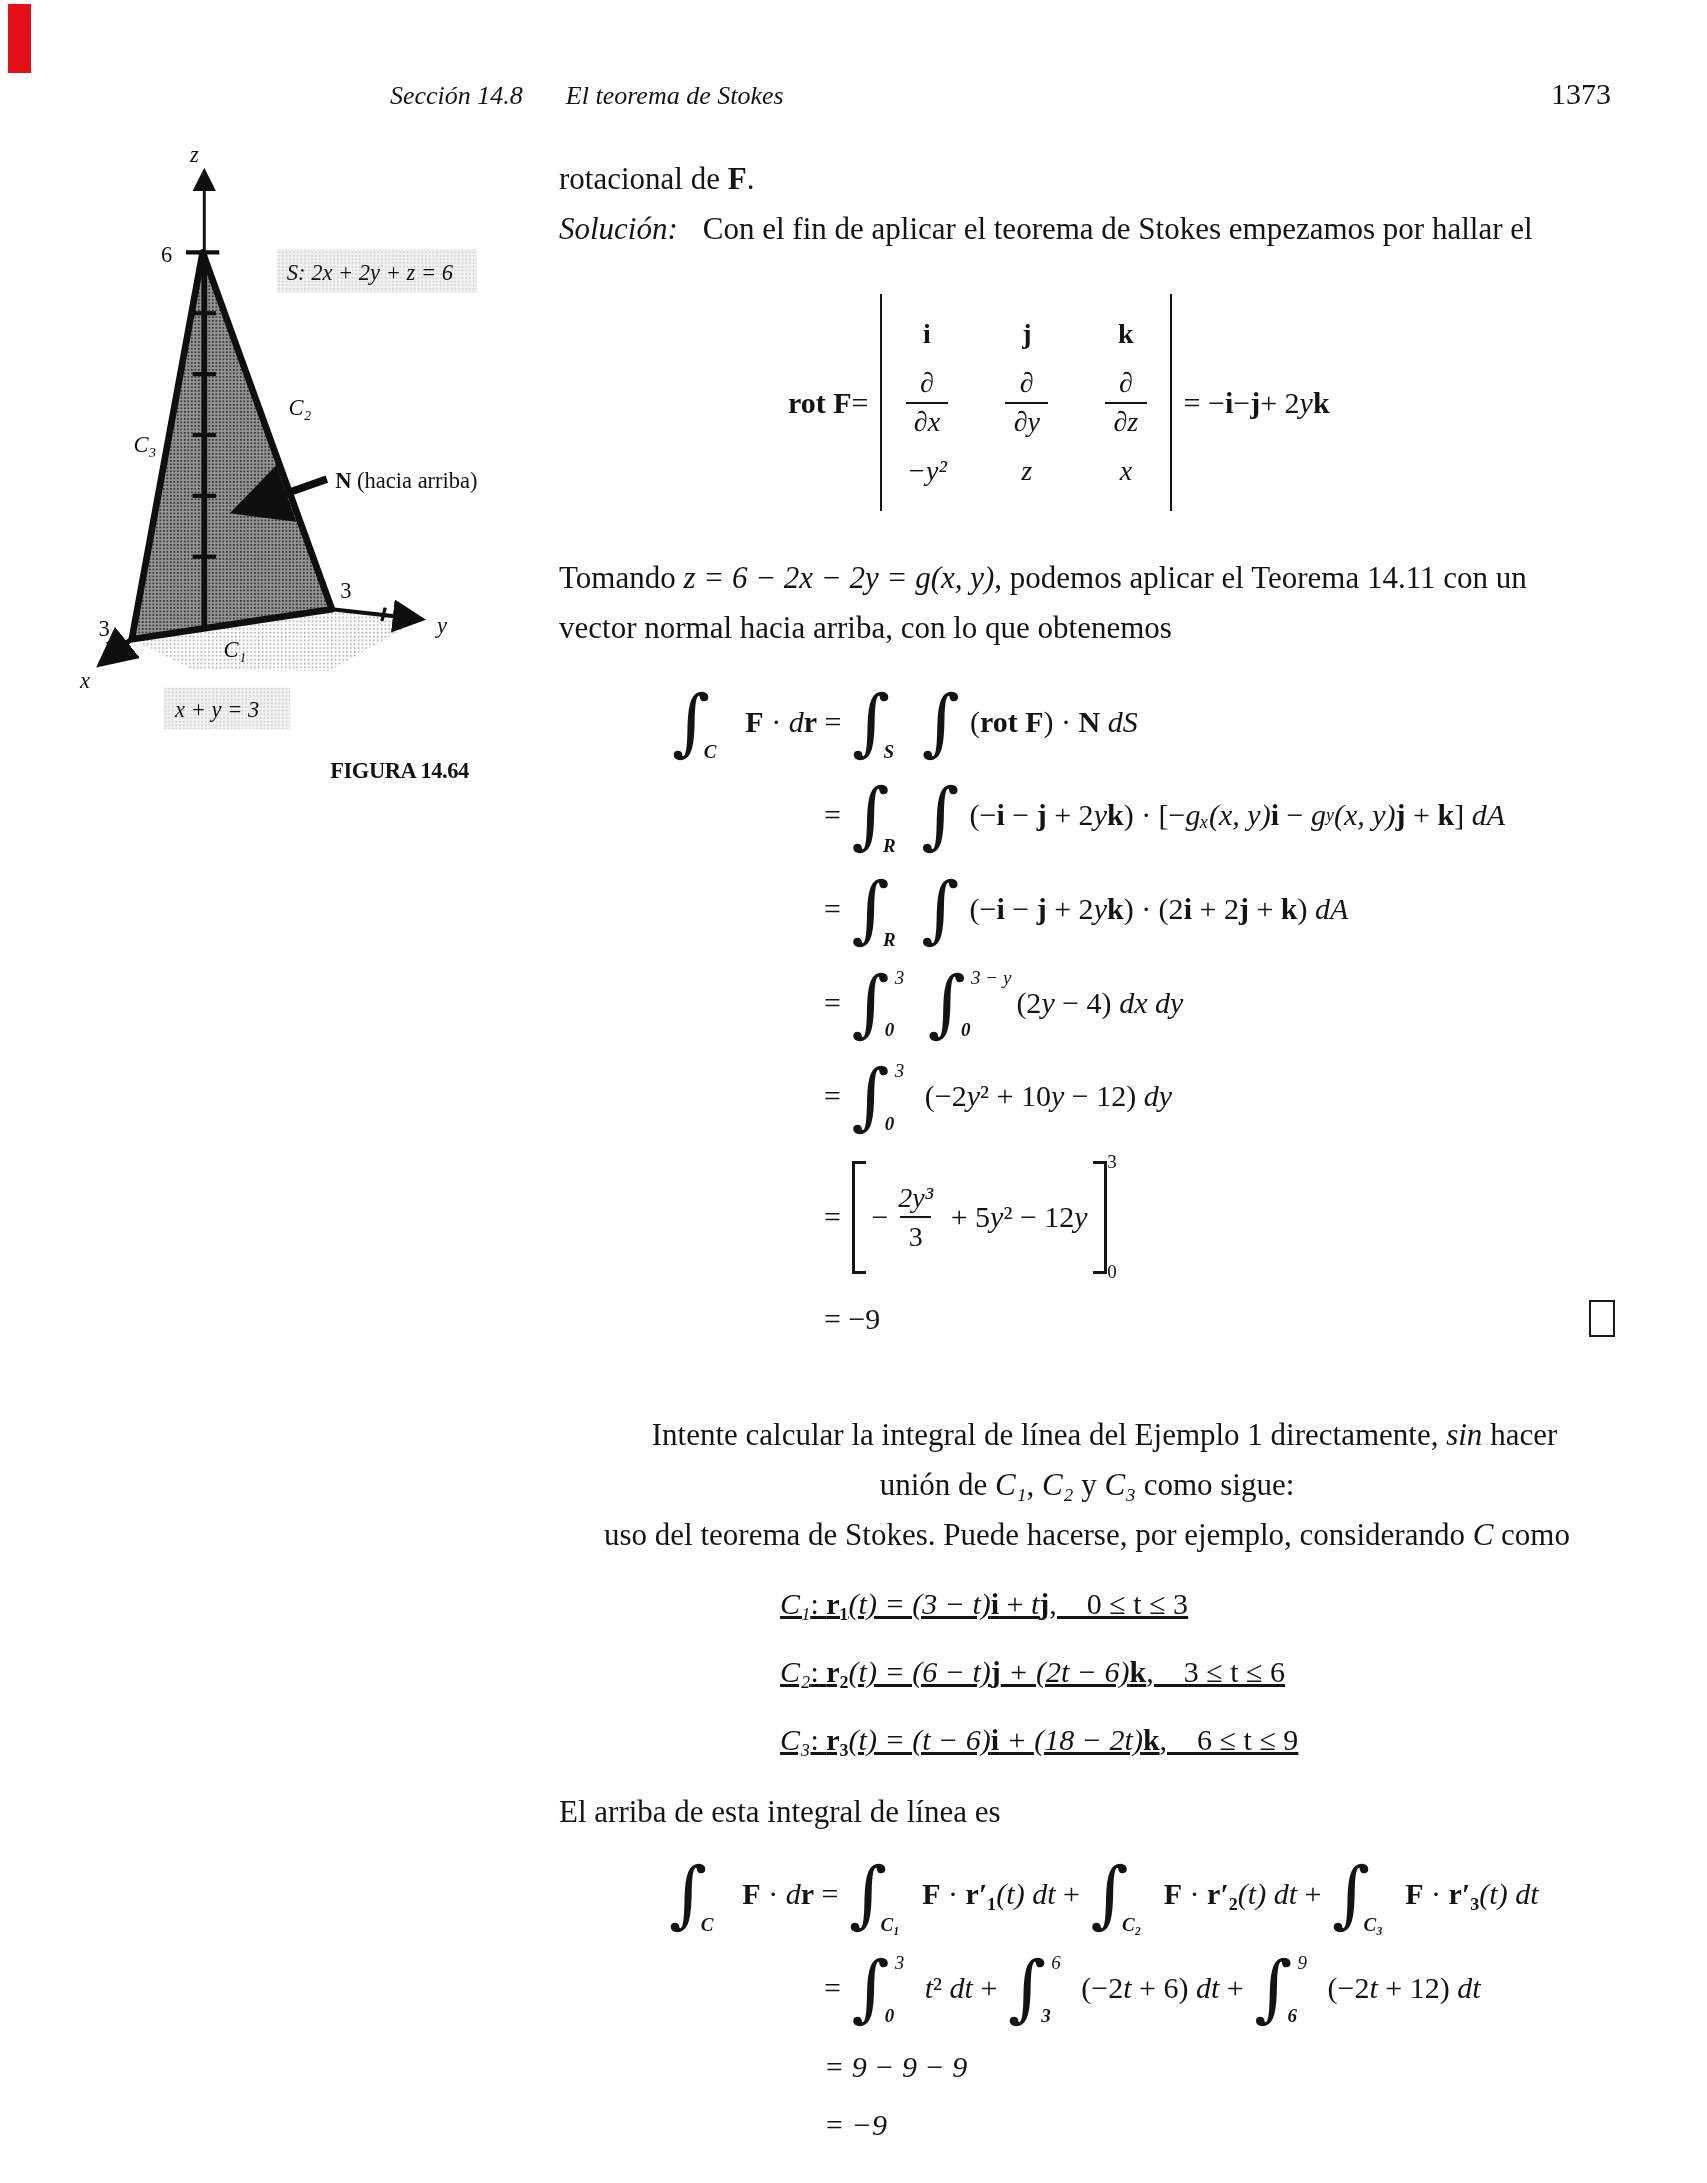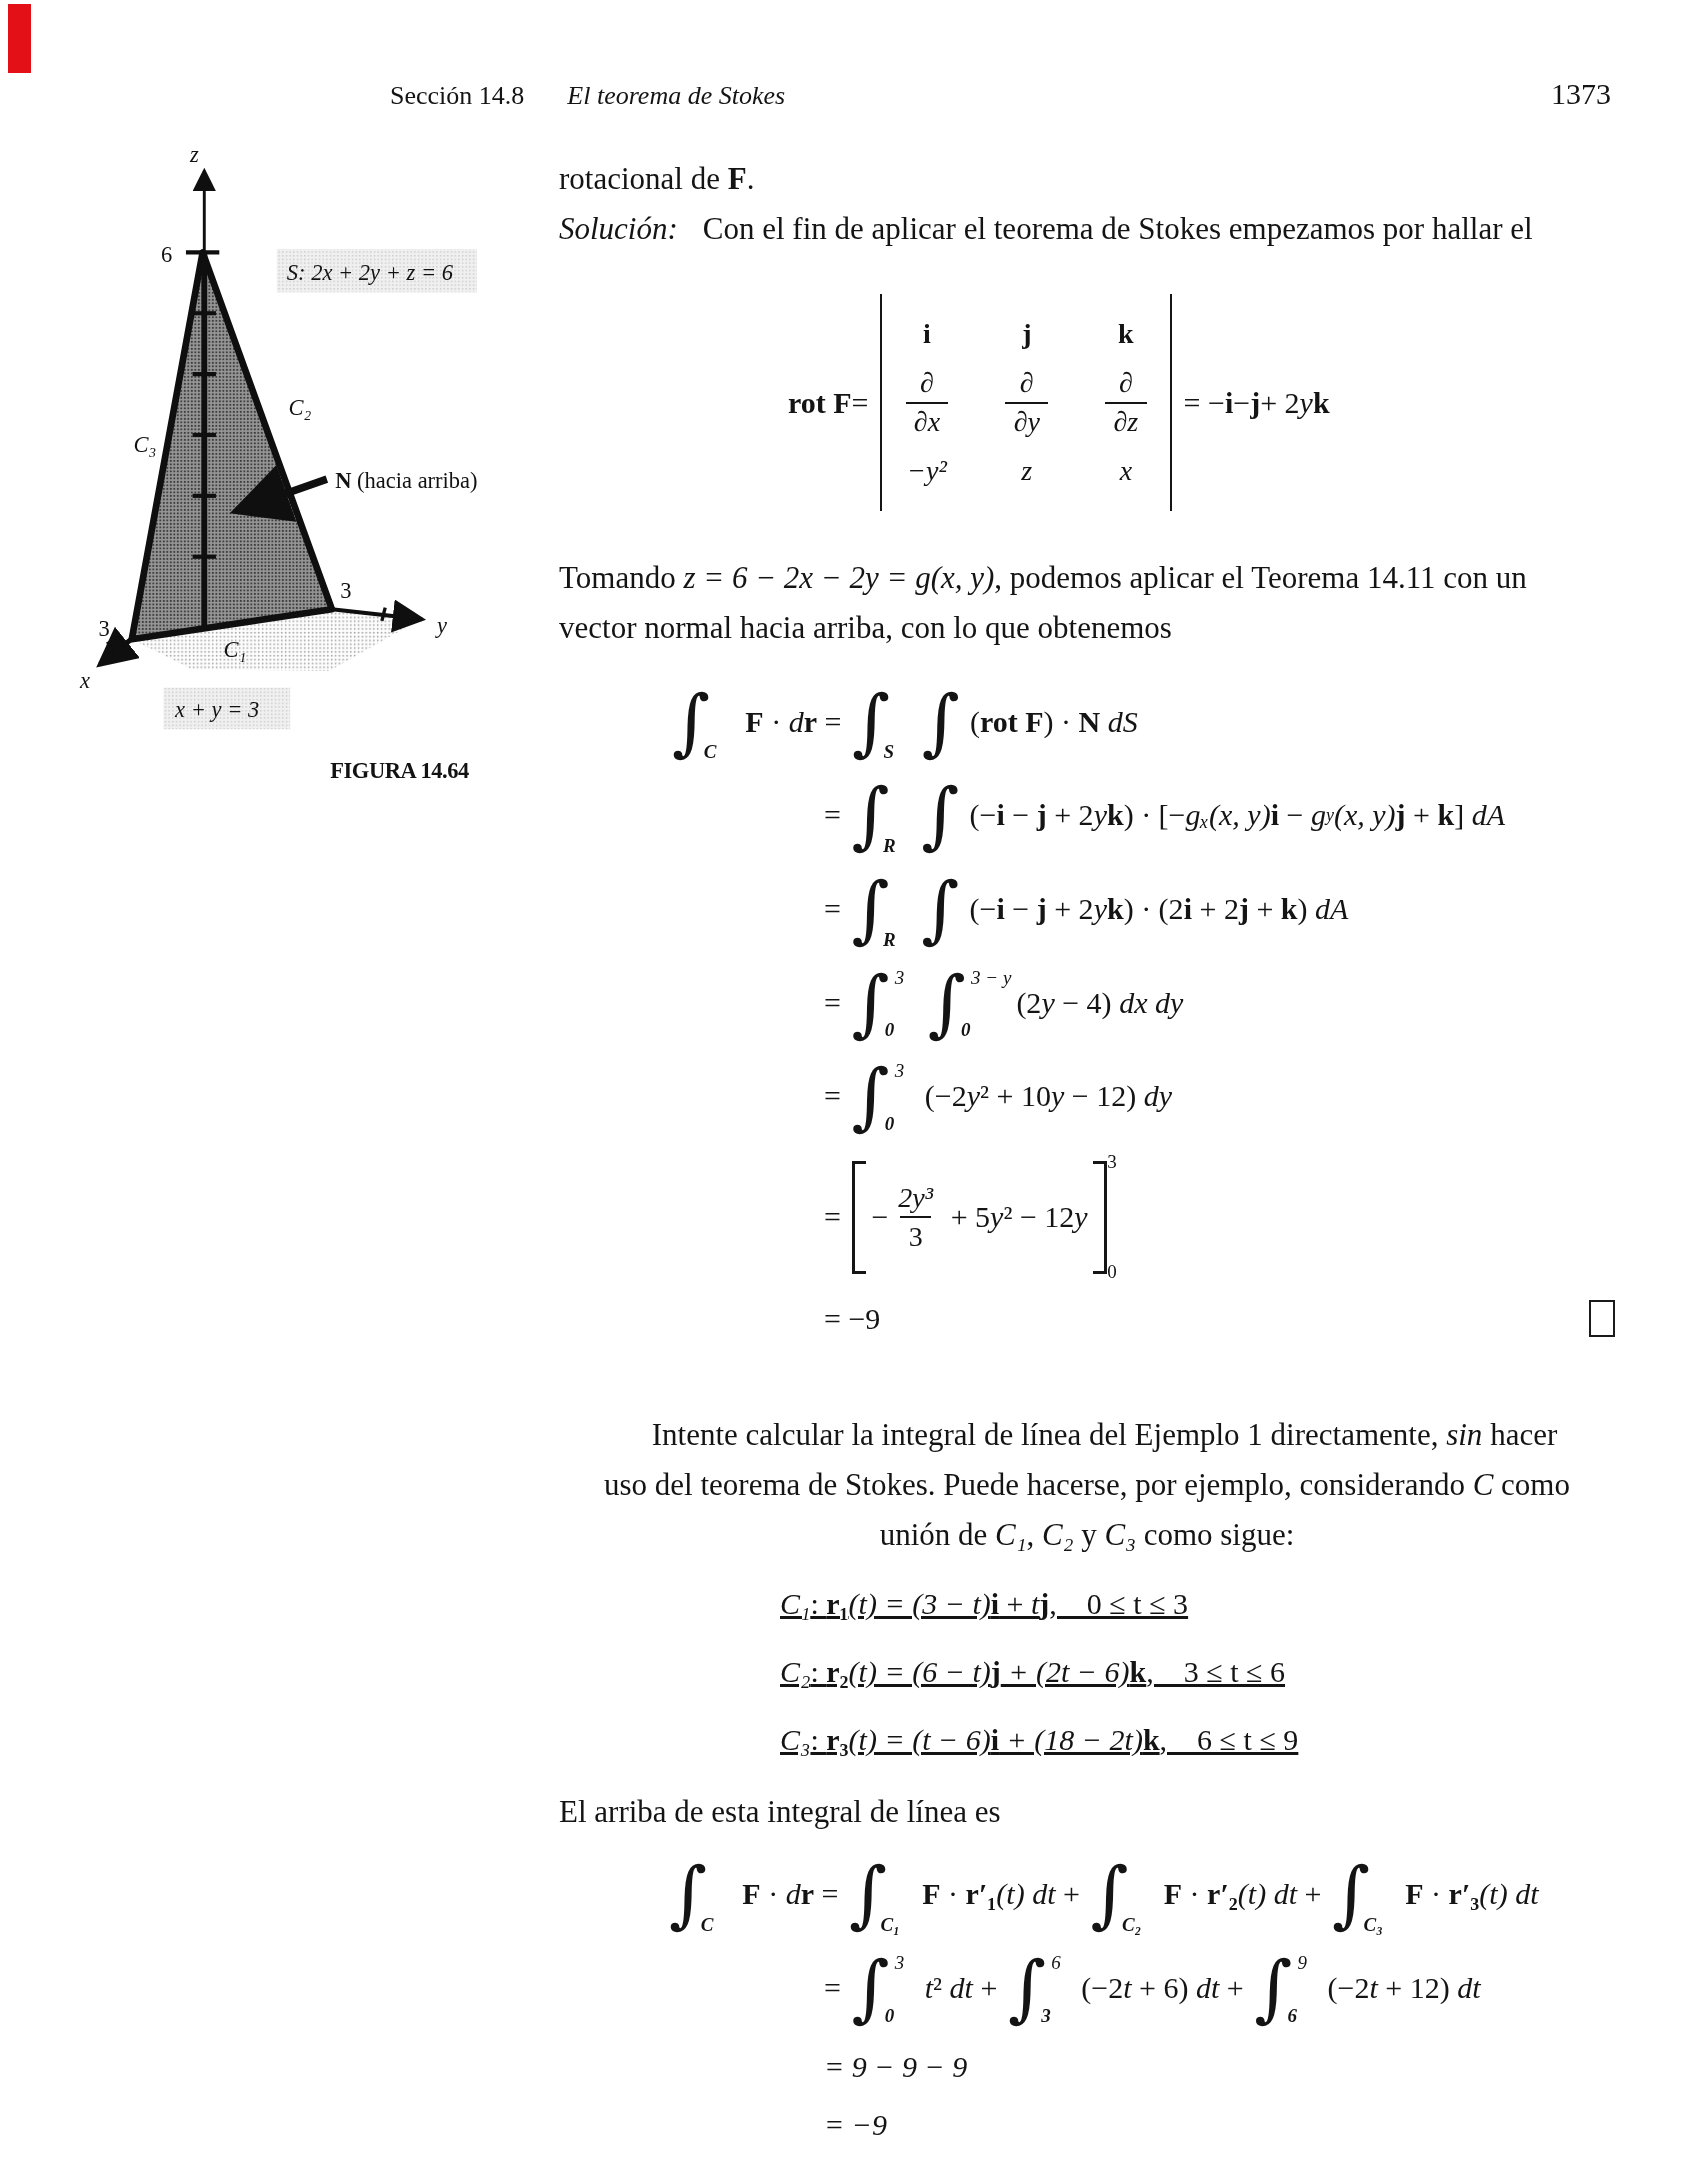--- a/index.html
+++ b/index.html
@@ -5,21 +5,21 @@
   html,body{margin:0;padding:0;}
   body{
     width:1708px;height:2183px;overflow:hidden;position:relative;
     background:#ffffff;color:#141414;
     font-family:"Liberation Serif","DejaVu Serif",serif;
   }
   .red-mark{position:absolute;left:8.3px;top:4.2px;width:22.5px;height:69px;background:#e41018;}
 
   
   .header{display:flex;align-items:baseline;padding:77px 97px 0 390px;}
-  .header .sec{font-size:26px;margin-right:43px;}
+  .header .sec{font-style:italic;font-size:26px;margin-right:43px;}
   .header .ttl{font-style:italic;font-size:26px;}
   .header .pgnum{margin-left:auto;font-size:30px;}
 
   
   .content{display:flex;margin-top:33px;padding-left:50px;}
   .fig-col{width:471px;flex:none;}
   .text-col{flex:1;padding-left:38px;padding-right:93px;font-size:31px;}
 
   
   .para{line-height:50px;}
@@ -375,24 +375,24 @@
         <span class="mt">= −9</span>
         <span class="qed"></span>
       </div>
     </div>
 
     <div class="para intente">
       <div class="ln first">
         <span>Intente calcular la integral de línea del Ejemplo 1 directamente, </span><span class="i">sin</span><span> hacer</span>
       </div>
       <div class="ln">
+        <span>unión de </span><span class="i">C₁</span><span>, </span><span class="i">C₂</span><span> y </span><span class="i">C₃</span><span> como sigue:</span>
+      </div>
+      <div class="ln">
         <span>uso del teorema de Stokes. Puede hacerse, por ejemplo, considerando </span><span class="i">C</span><span> como</span>
-      </div>
-      <div class="ln">
-        <span>unión de </span><span class="i">C₁</span><span>, </span><span class="i">C₂</span><span> y </span><span class="i">C₃</span><span> como sigue:</span>
       </div>
     </div>
 
     <div class="cblock">
       <div class="ln">
         <span class="i">C₁</span><span>: </span><span class="b">r₁</span><span class="i">(t) = (3 − t)</span><span class="b">i</span><span> + </span><span class="i">t</span><span class="b">j</span><span style="white-space:pre">,    0 ≤ t ≤ 3</span>
       </div>
       <div class="ln">
         <span class="i">C₂</span><span>: </span><span class="b">r₂</span><span class="i">(t) = (6 − t)</span><span class="b">j</span><span class="i"> + (2t − 6)</span><span class="b">k</span><span style="white-space:pre">,    3 ≤ t ≤ 6</span>
       </div>

